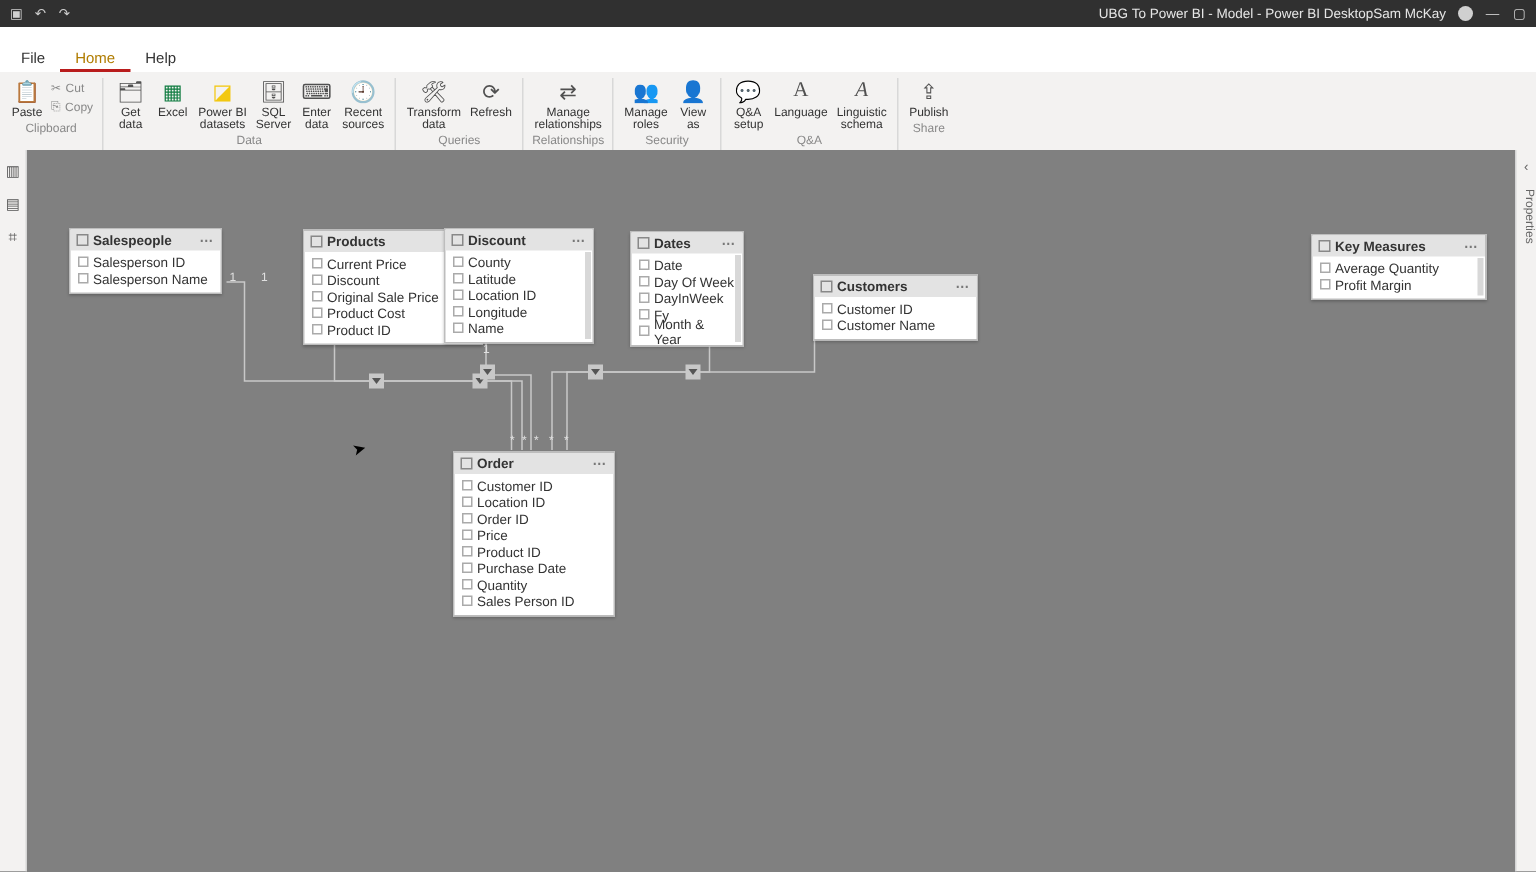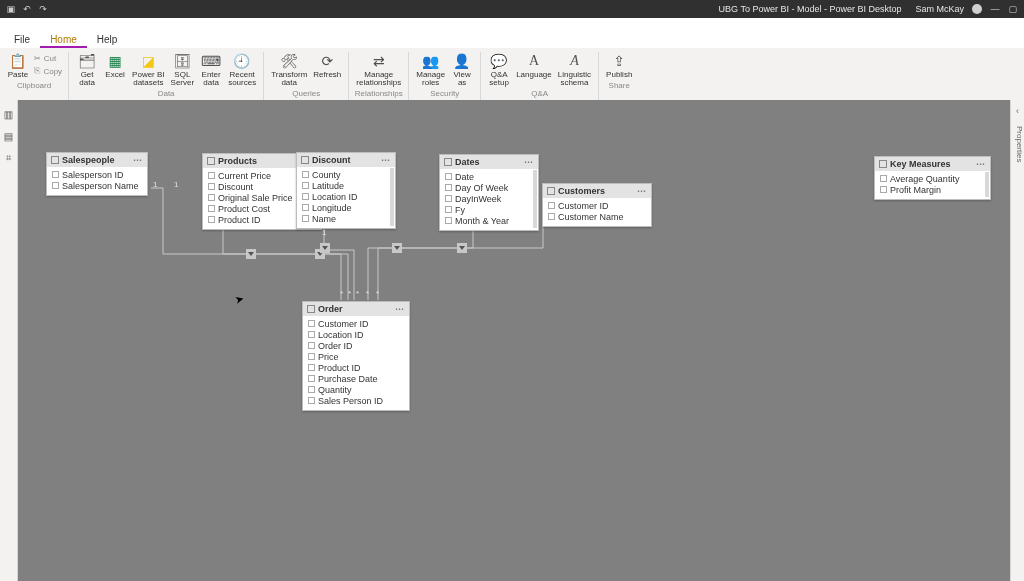--- a/index.html
+++ b/index.html
@@ -3,28 +3,28 @@
 <meta charset="utf-8">
 <style>
   * { box-sizing: border-box; margin: 0; padding: 0; font-family: "Segoe UI", Arial, sans-serif; }
   body { width: 1024px; height: 581px; background: #808080; overflow: hidden; position: relative;}
 
   
   .titlebar { height: 18px; background: #303030; display: flex; align-items: center; color: #e6e6e6; font-size: 9px; padding: 0 6px; }
   .titlebar .tb-left { display:flex; align-items:center; gap:6px;}
   .qa-btn { width:10px; height:10px; display:inline-flex; align-items:center; justify-content:center; color:#cfcfcf; font-size:9px;}
   .titlebar .tb-title { flex:1; text-align:right; }
-  .titlebar .tb-right { display:flex; align-items:center; gap:8px;padding-left:14px;}
+  .titlebar .tb-right { display:flex; align-items:center; gap:8px;}
   .avatar { width:10px; height:10px; border-radius:50%; background:#d0d0d0; display:inline-block;}
   .win-btn { width:10px; display:inline-flex; align-items:center; justify-content:center; color:#cfcfcf; font-size:9px;}
 
   
   .menubar { height:30px; background:#fff; display:flex; align-items:flex-end; font-size:10px; color:#333; padding-left:4px;text-align:right; }
   .menu-item { padding: 4px 10px 3px 10px; cursor:pointer;}
-  .menu-item.active { color:#b07c00; border-bottom:2px solid #a21caf; padding-bottom:1px;}
+  .menu-item.active { color:#b07c00; border-bottom:2px solid #b91c1c; padding-bottom:1px;}
 
   
   .ribbon { height:60px; background:#f3f2f1; border-bottom:1px solid #d0d0d0; display:flex; position:relative;}
   .ribbon-group { display:flex; flex-direction:column; align-items:center; padding:2px 4px 0 4px;}
   .ribbon-row { display:flex; align-items:flex-start;}
   .rb-btn { display:flex; flex-direction:column; align-items:center; justify-content:flex-start; padding:2px 3px; font-size:8px; color:#333; line-height:1.0; text-align:center; min-width:28px; cursor:pointer;}
   .rb-btn .ico { width:18px; height:18px; margin-bottom:1px; display:flex; align-items:center; justify-content:center; font-size:14px; color:#505050;}
   .rb-small-col { display:flex; flex-direction:column; font-size:8px; color:#888; padding-top:2px; gap:1px; }
   .rb-small-col > div { display:flex; align-items:center; gap:3px; padding:0 2px; height:12px;}
   .group-label { font-size:8px; color:#888; text-align:center; height:10px; line-height:10px; width:100%;}
@@ -334,21 +334,21 @@
           <span>Longitude</span>
         </div>
       <div class="trow">
           <span class="fico"></span>
           <span>Name</span>
         </div>
     </div>
     <div class="scrollhint"></div>
   </div>
 
-  <div class="tcard" style="left:402px; top:54px; width:100px;margin-left:19px;">
+  <div class="tcard" style="left:402px; top:54px; width:76px;">
     <div class="thead">
         <span class="tico"></span>
         <span>Dates</span>
         <span class="tdots">⋯</span>
       </div>
     <div class="tbody">
       <div class="trow">
           <span class="fico"></span>
           <span>Date</span>
         </div>

